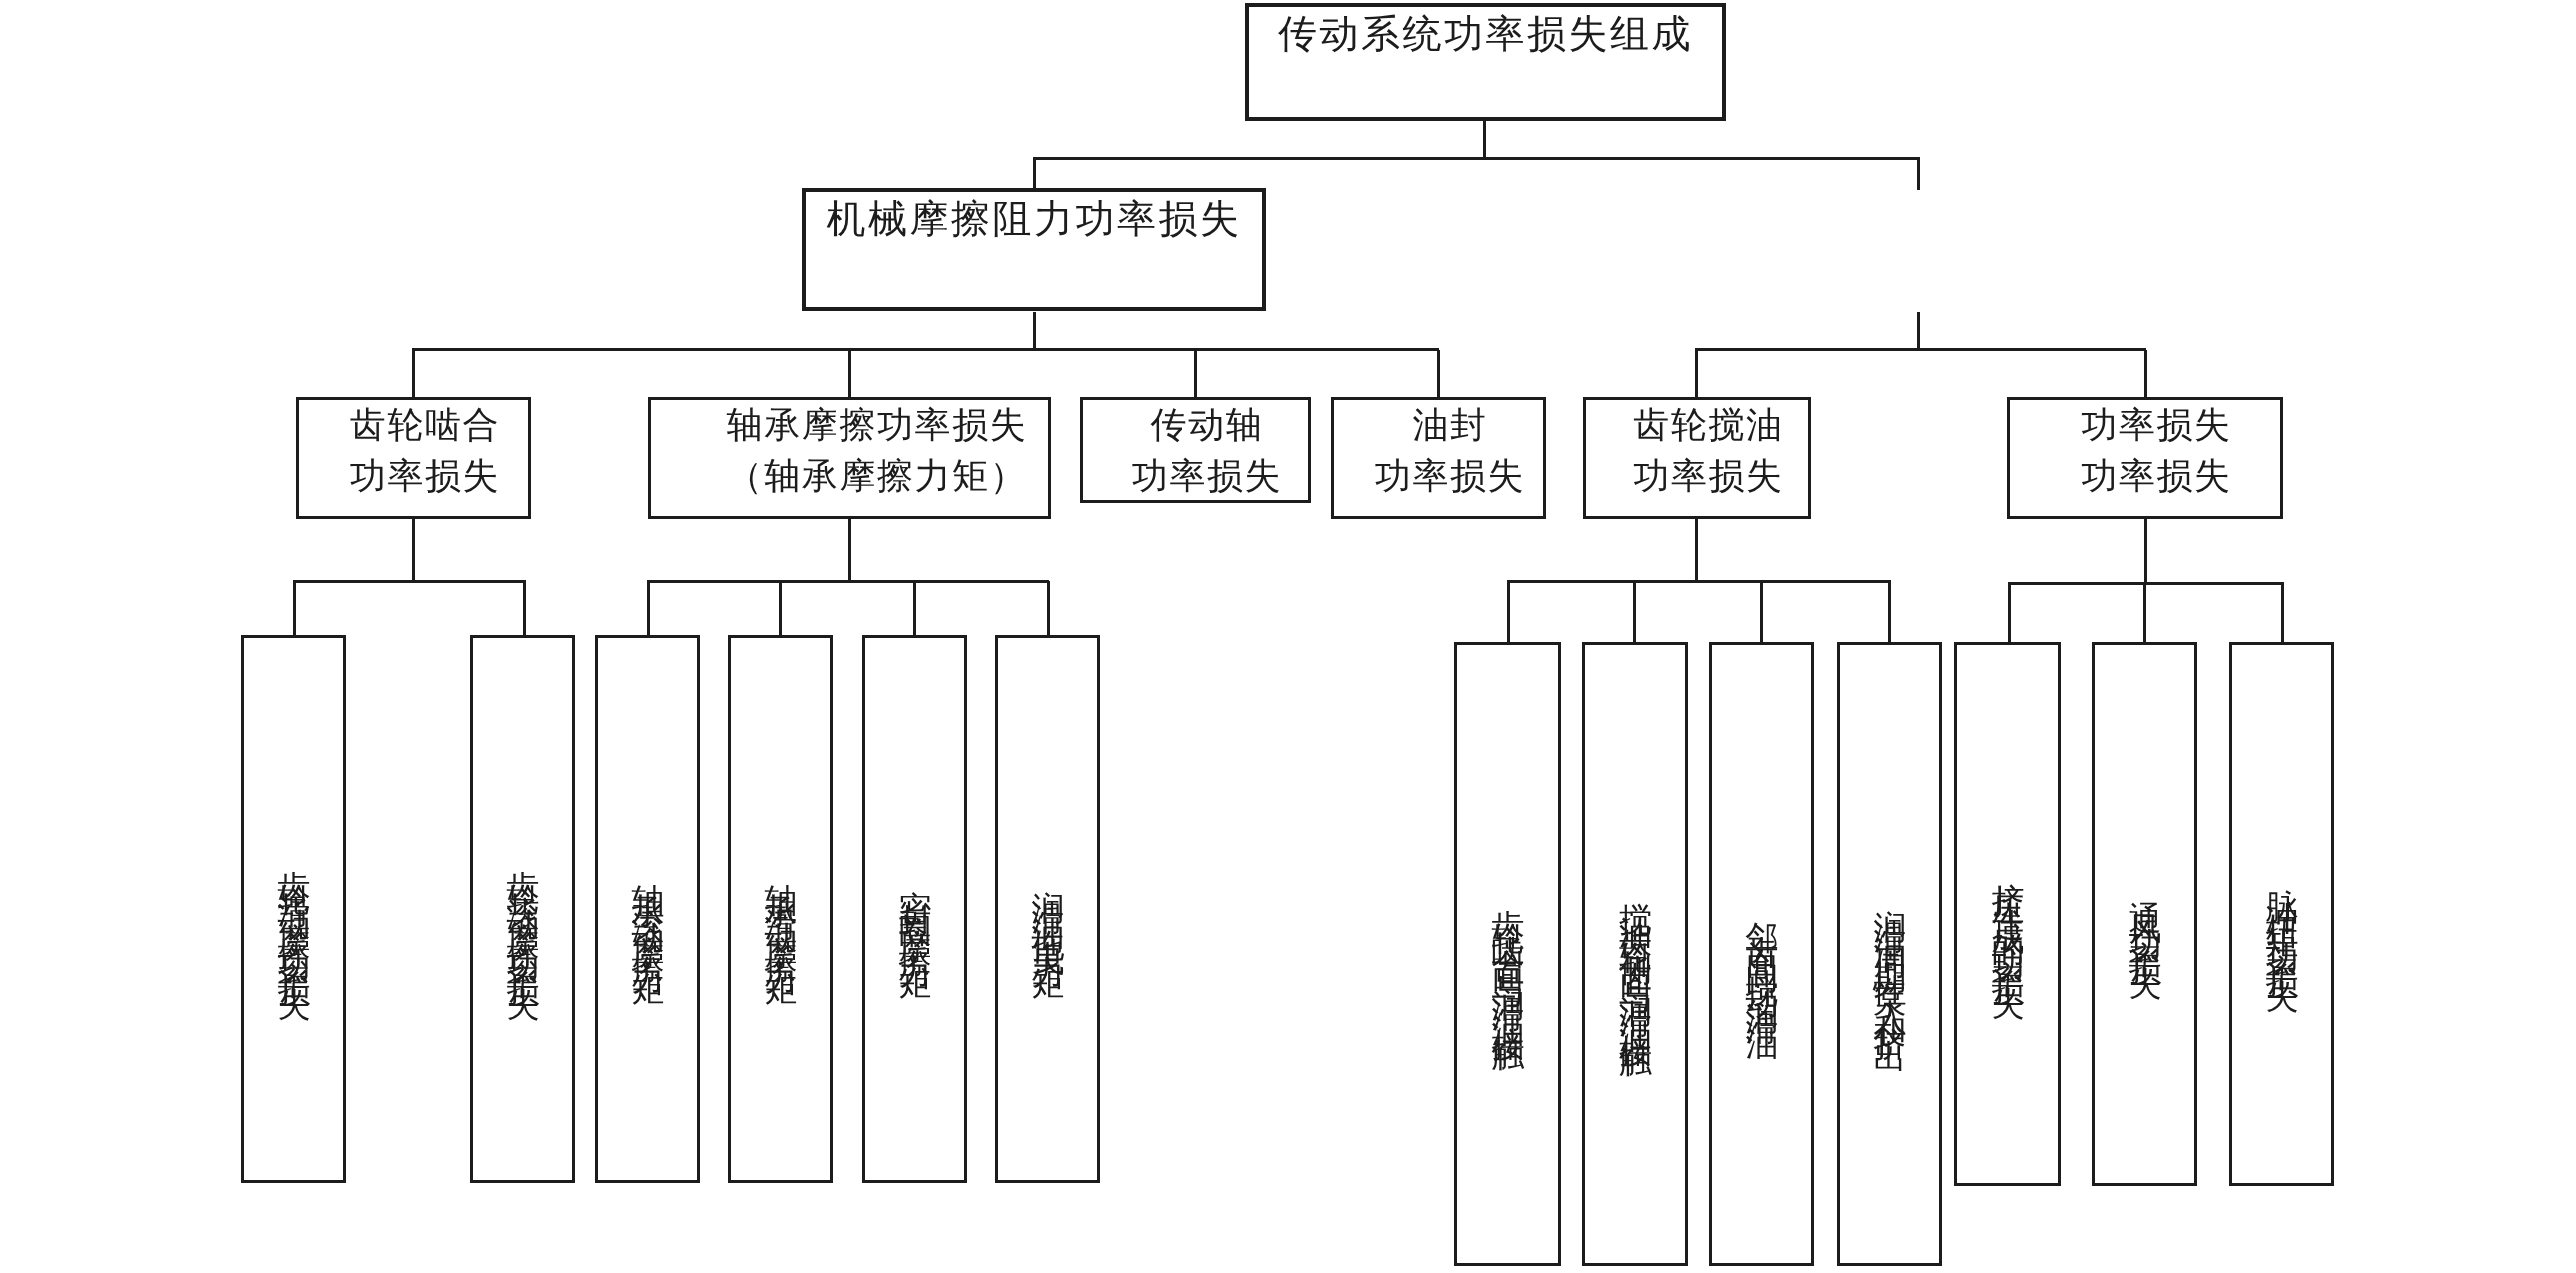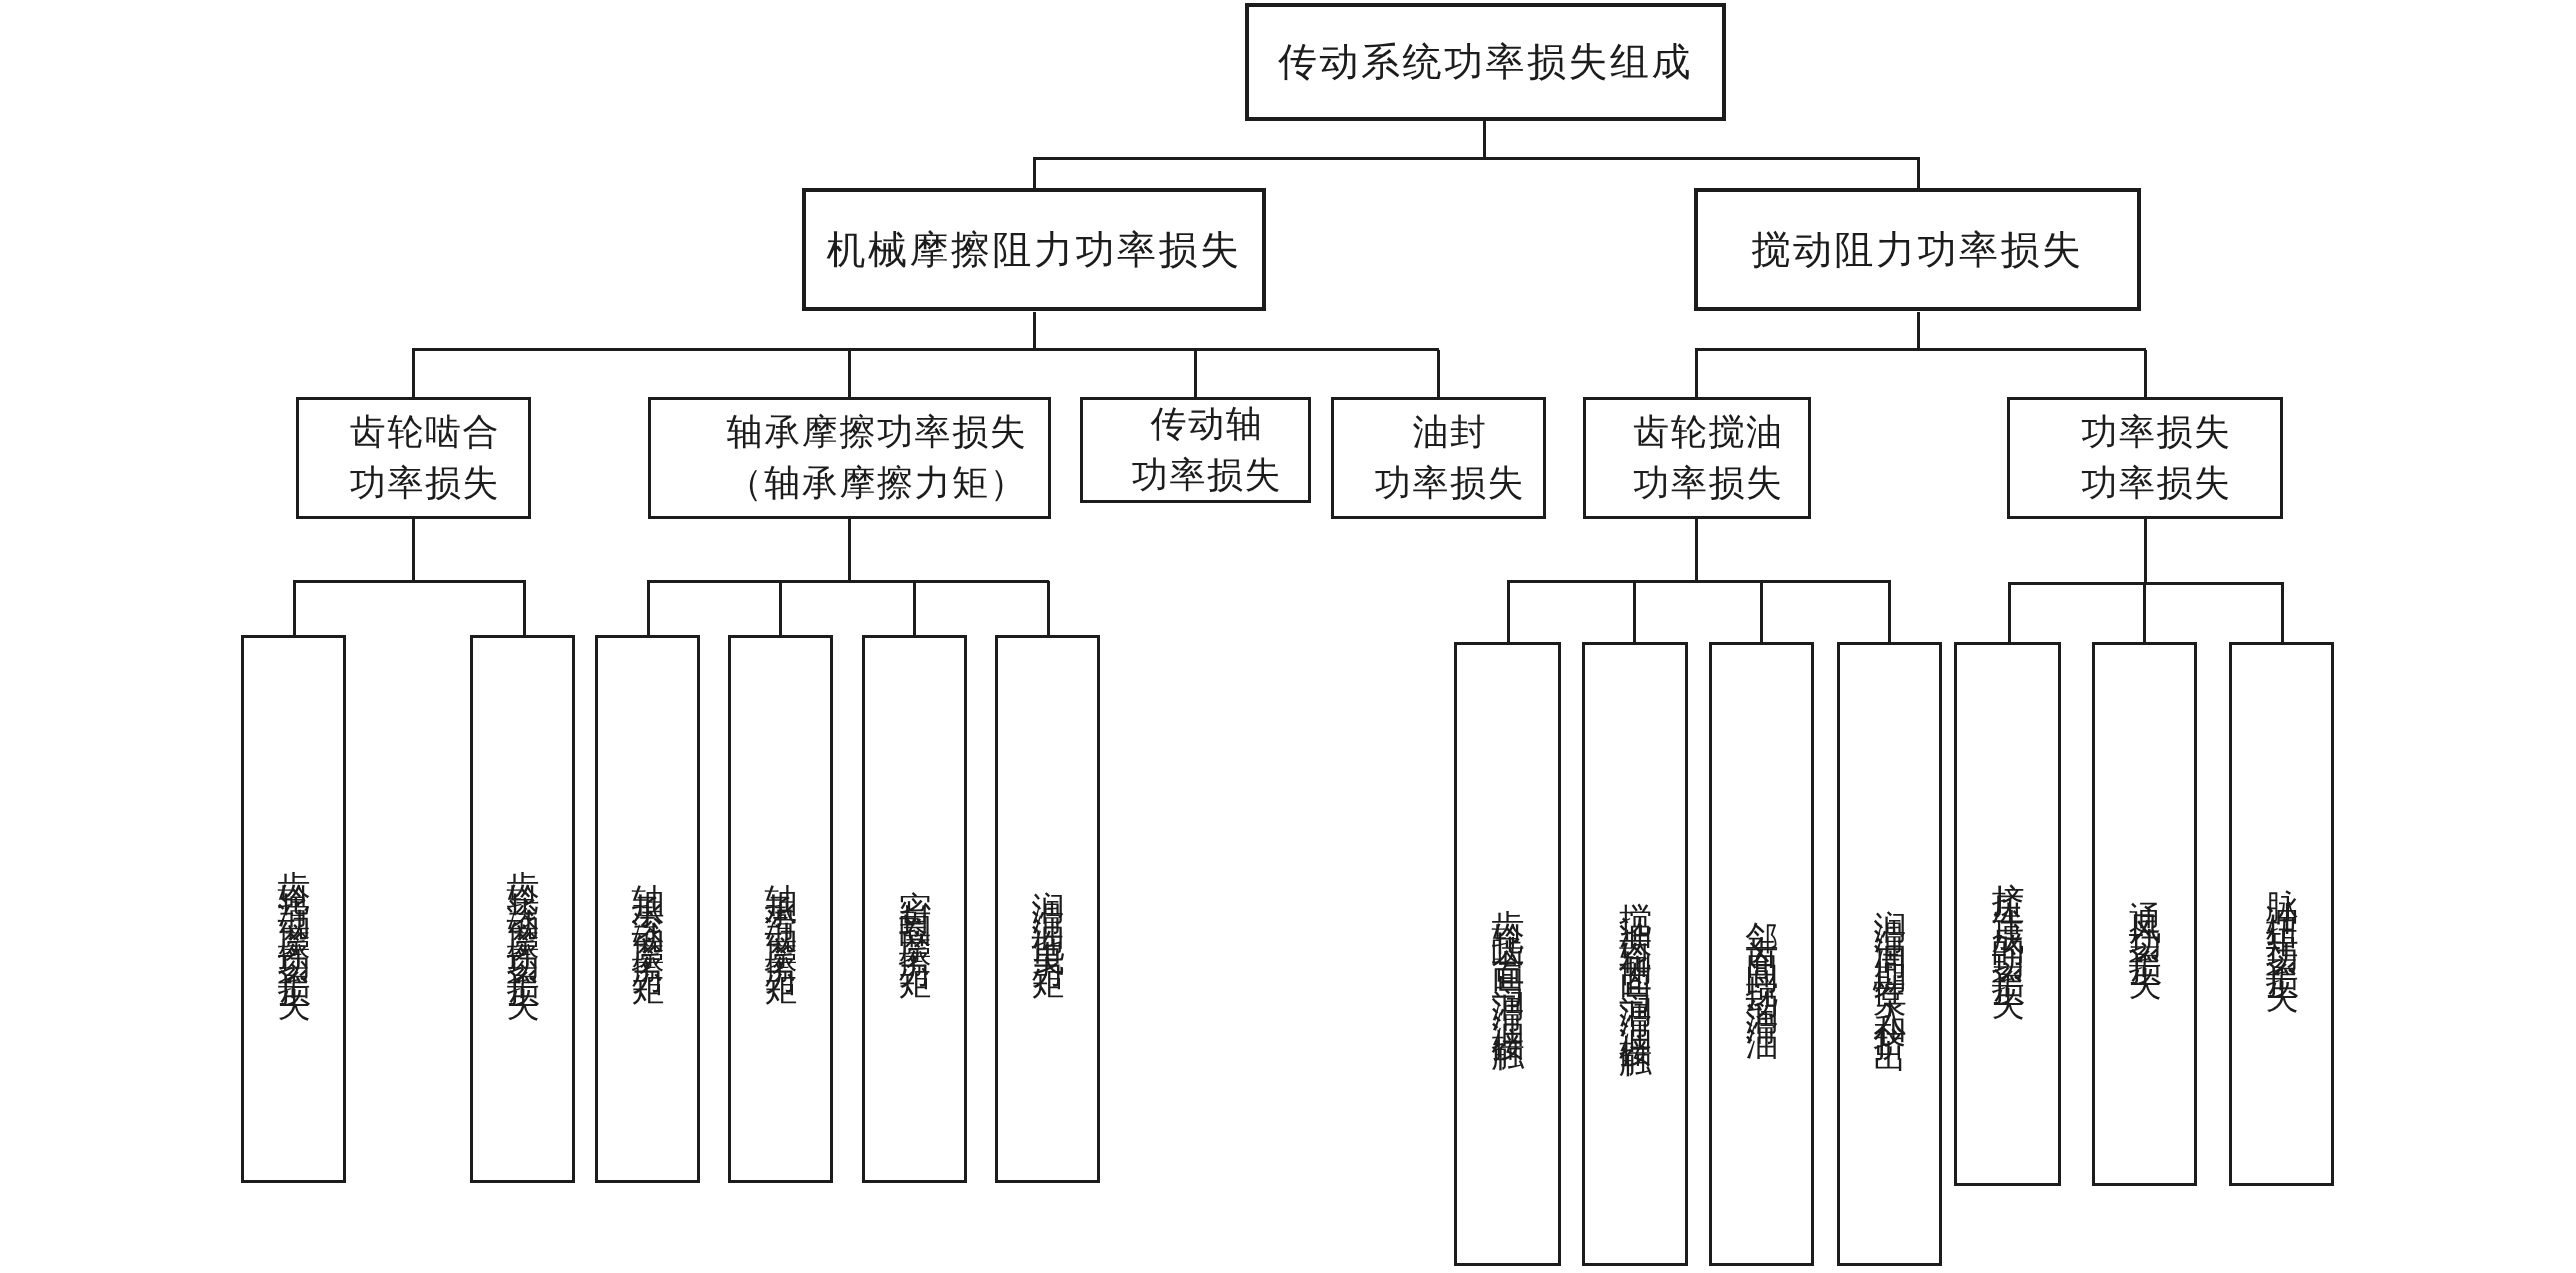--- a/index.html
+++ b/index.html
@@ -17,21 +17,20 @@
     background: #ffffff;
     font-family: "Liberation Serif", "DejaVu Serif", serif;
     color: #1c1c1c;
   }
   .node {
     position: absolute;
     box-sizing: border-box;
     background: #ffffff;
     border: 3.3px solid #1c1c1c;
     display: flex;
-    align-items: center;
     justify-content: center;
     text-align: center;
   }
   .node.lv1, .node.lv2 {
     border-width: 4.1px;
     font-size: 39px;
     letter-spacing: 2.5px;
   }
   .node.lv3 {
     font-size: 36px;
@@ -106,23 +105,20 @@
   <div class="line" style="left:2143px;top:584px;width:2.5px;height:60px;"></div>
   <div class="line" style="left:2281px;top:584px;width:2.5px;height:60px;"></div>
 
   <div class="node lv1" style="left:1245px;top:3.3px;width:481px;height:118px;">
     <span>传动系统功率损失组成</span>
   </div>
 
   <div class="node lv2" style="left:802px;top:188px;width:464px;height:123px;">
     <span>机械摩擦阻力功率损失</span>
   </div>
-  <div class="node lv2" style="left:1694px;top:188px;width:447px;height:123px;">
-    <span>搅动阻力功率损失</span>
-  </div>
 
   <div class="node lv3" style="left:296px;top:397px;width:235px;height:122px;">
     <span class="cell">
       <span>齿轮啮合</span>
       <span>功率损失</span>
     </span>
   </div>
   <div class="node lv3" style="left:648px;top:397px;width:403px;height:122px;padding-left:32px;">
     <span class="cell">
       <span>轴承摩擦功率损失</span>

